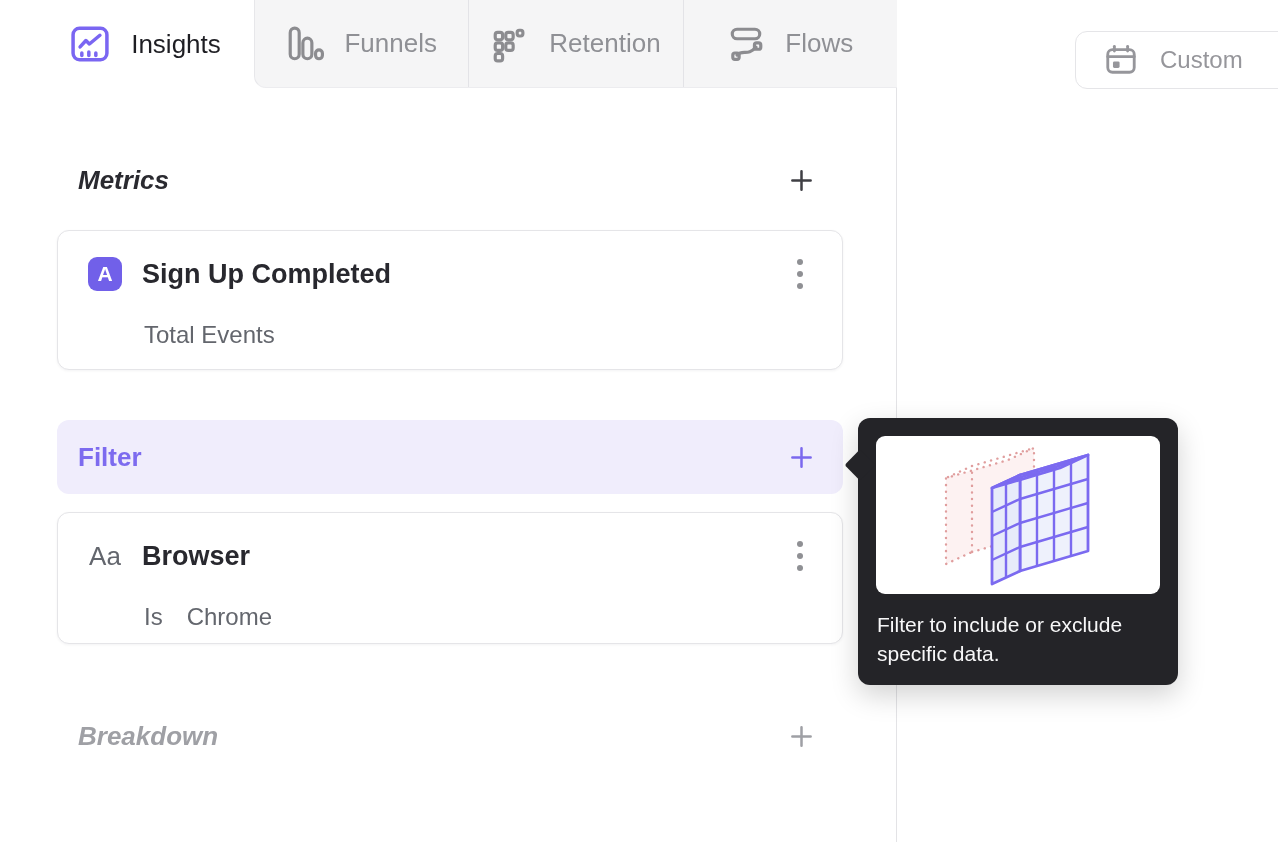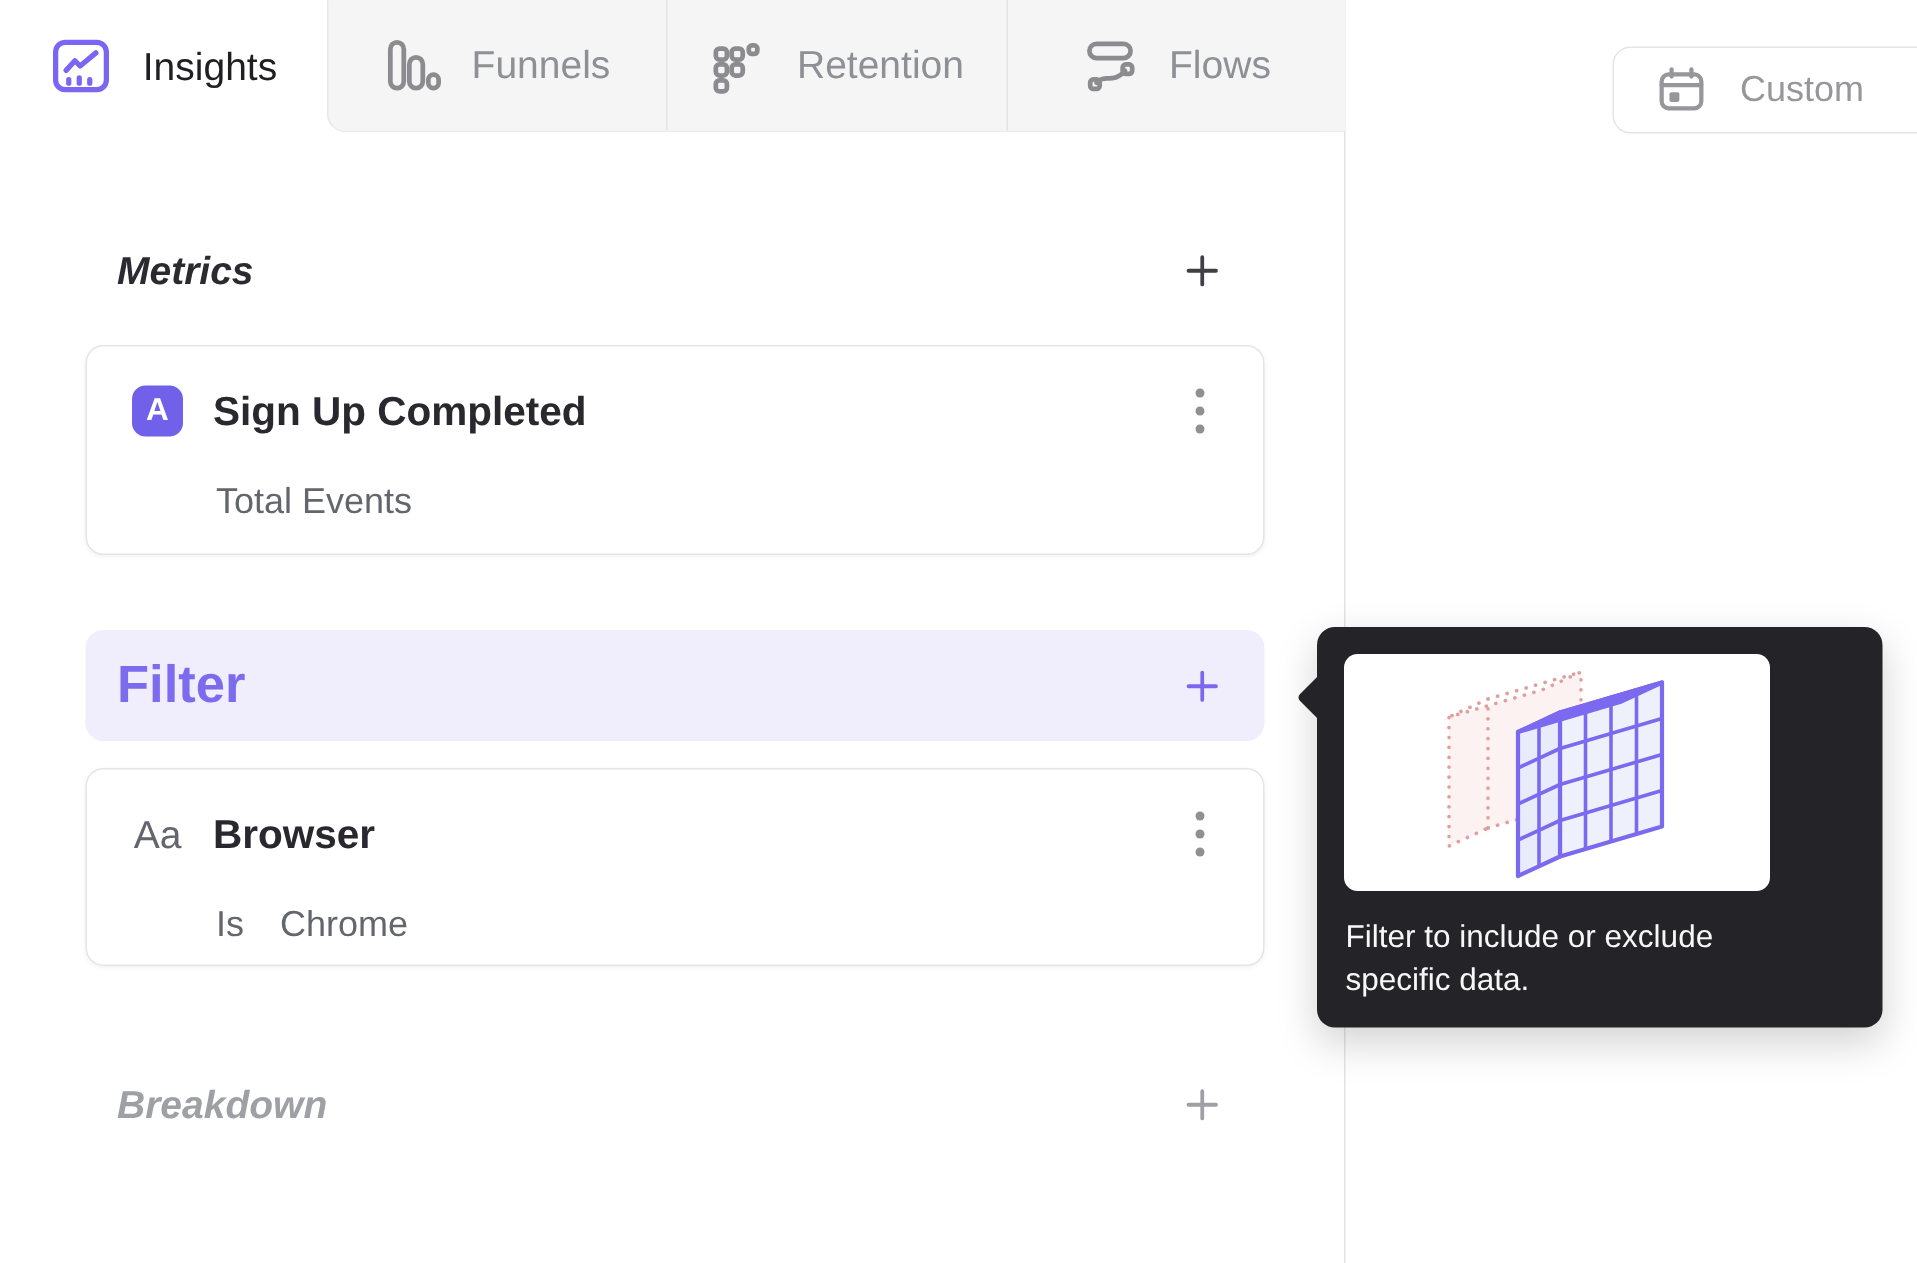--- a/index.html
+++ b/index.html
@@ -4,21 +4,21 @@
 <style>
   * { margin:0; padding:0; box-sizing:border-box; }
   html,body { width:1278px; height:842px; overflow:hidden; background:#fff;
               font-family:"Liberation Sans","DejaVu Sans",sans-serif; }
   .app { position:relative; width:1278px; height:842px; background:#fff; }
 
   
   .left-panel { position:absolute; left:0; top:0; width:897px; height:842px;
                 background:#fff; border-right:1px solid #e3e3e6; }
 
-  .tabbar { display:flex; height:88px; width:897px; }
+  .tabbar { display:flex; height:88px; width:897px;padding-left:36px; }
   .tab { display:flex; align-items:center; justify-content:center; gap:20px; cursor:pointer; }
   .tab-active { width:218px; background:#fff; }
   .tab-active .tab-label { color:#1e1e23; font-weight:500; }
   .tabs-inactive { flex:1; display:flex; background:#f5f5f6;
                    border-left:1px solid #e7e7ea; border-bottom:1px solid #ececef;
                    border-radius:0 0 0 12px; }
   .tab-inactive { flex:1; }
   .tab-inactive + .tab-inactive { border-left:1px solid #e3e3e7; }
   .tab-label { font-size:26px; color:#8f9095; font-weight:400; }
 
@@ -41,36 +41,36 @@
                   align-items:center; justify-content:center; flex:none; }
   .type-label { width:34px; text-align:center; font-size:26px; color:#63666d; flex:none; }
   .card-title { font-size:27px; font-weight:700; color:#28282e; }
   .kebab-btn { margin-left:auto; width:36px; height:36px; border:none; background:none;
                display:flex; align-items:center; justify-content:center; cursor:pointer; }
   .card-sub { margin:29px 0 0 86px; font-size:24px; color:#63666d; display:flex; gap:24px; }
 
   .filter-row { height:74px; border-radius:12px; background:#f0edfc;
                 display:flex; align-items:center; justify-content:space-between;
                 padding:0 24px 0 21px; margin-bottom:18px; }
-  .filter-title { font-size:35px; font-weight:700; color:#7d6bef; }
+  .filter-title { font-size:26px; font-weight:700; color:#7d6bef; }
 
   .plus-btn { width:36px; height:36px; border:none; background:none; cursor:pointer;
               display:flex; align-items:center; justify-content:center; }
   .plus-dark   { color:#3f3f44; }
   .plus-purple { color:#7b68ee; }
   .plus-gray   { color:#9fa0a5; }
 
   
   .custom-btn { position:absolute; left:1075px; top:31px; width:220px; height:58px;
                 background:#fff; border:1px solid #e5e5e8; border-radius:12px;
                 display:flex; align-items:center; gap:22px; padding-left:28px; cursor:pointer; }
   .custom-label { font-size:24px; color:#96969b; }
 
   
-  .tooltip { position:absolute; left:878px; top:418px; width:377px; height:267px;
+  .tooltip { position:absolute; left:858px; top:418px; width:320px; height:267px;
              background:#242428; border-radius:12px; z-index:5;
              box-shadow:0 10px 28px rgba(0,0,0,0.18); }
   .tooltip-arrow { position:absolute; left:-9px; top:36px; width:22px; height:22px;
                    background:#242428; transform:rotate(45deg); border-radius:3px; }
   .tooltip-img { position:absolute; left:18px; top:18px; width:284px; height:158px;
                  background:#fff; border-radius:9px; overflow:hidden; }
   .tooltip-text { position:absolute; left:19px; top:192px; width:266px;
                   color:#f7f7f8; font-size:21px; line-height:29px; font-weight:500; }
 
   svg { display:block; }

